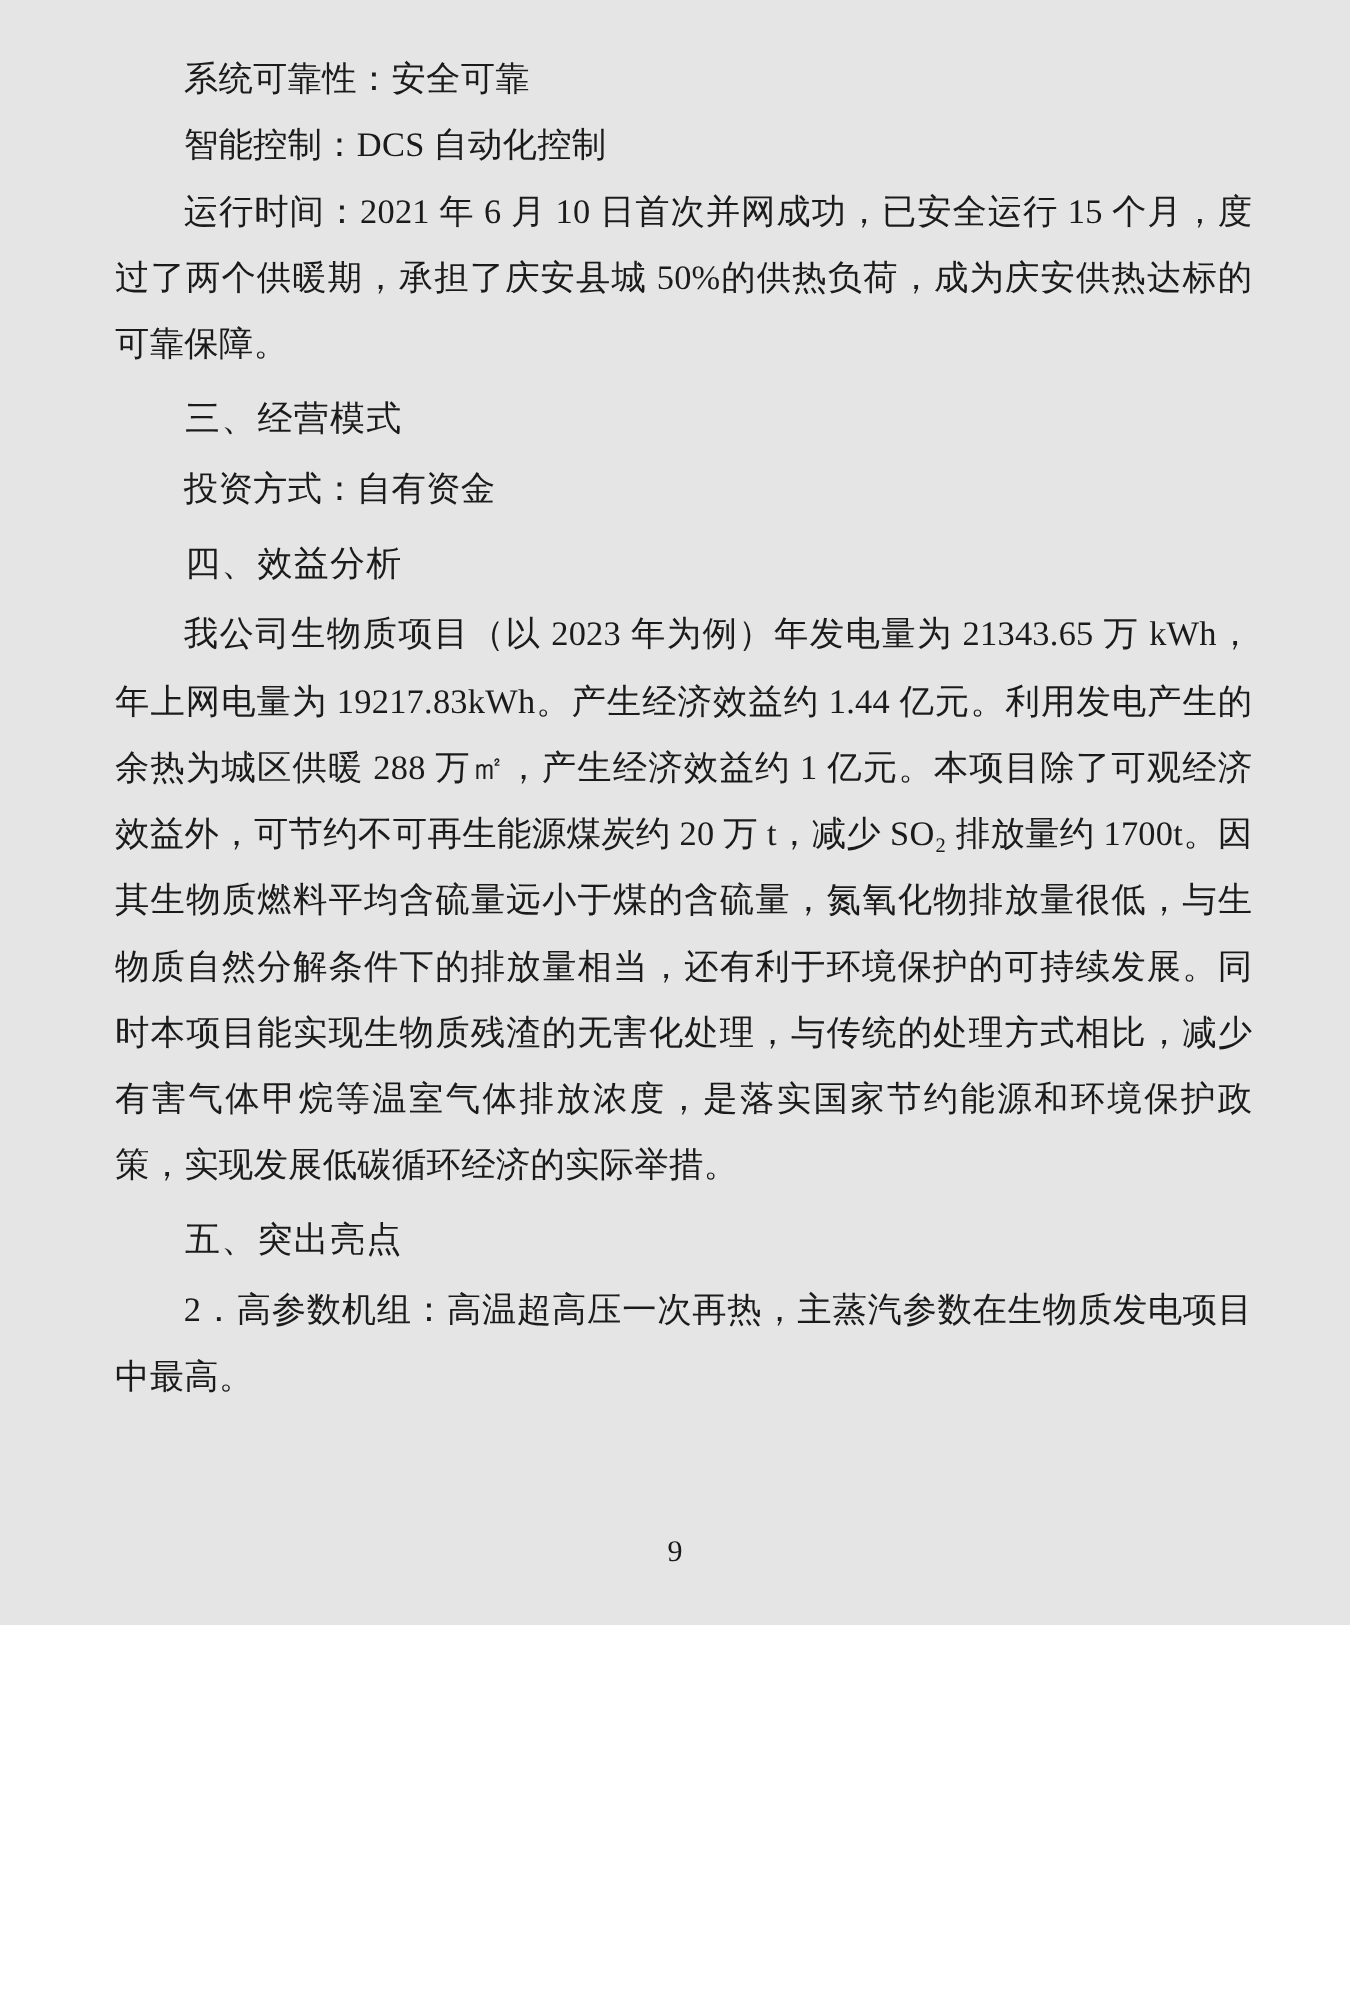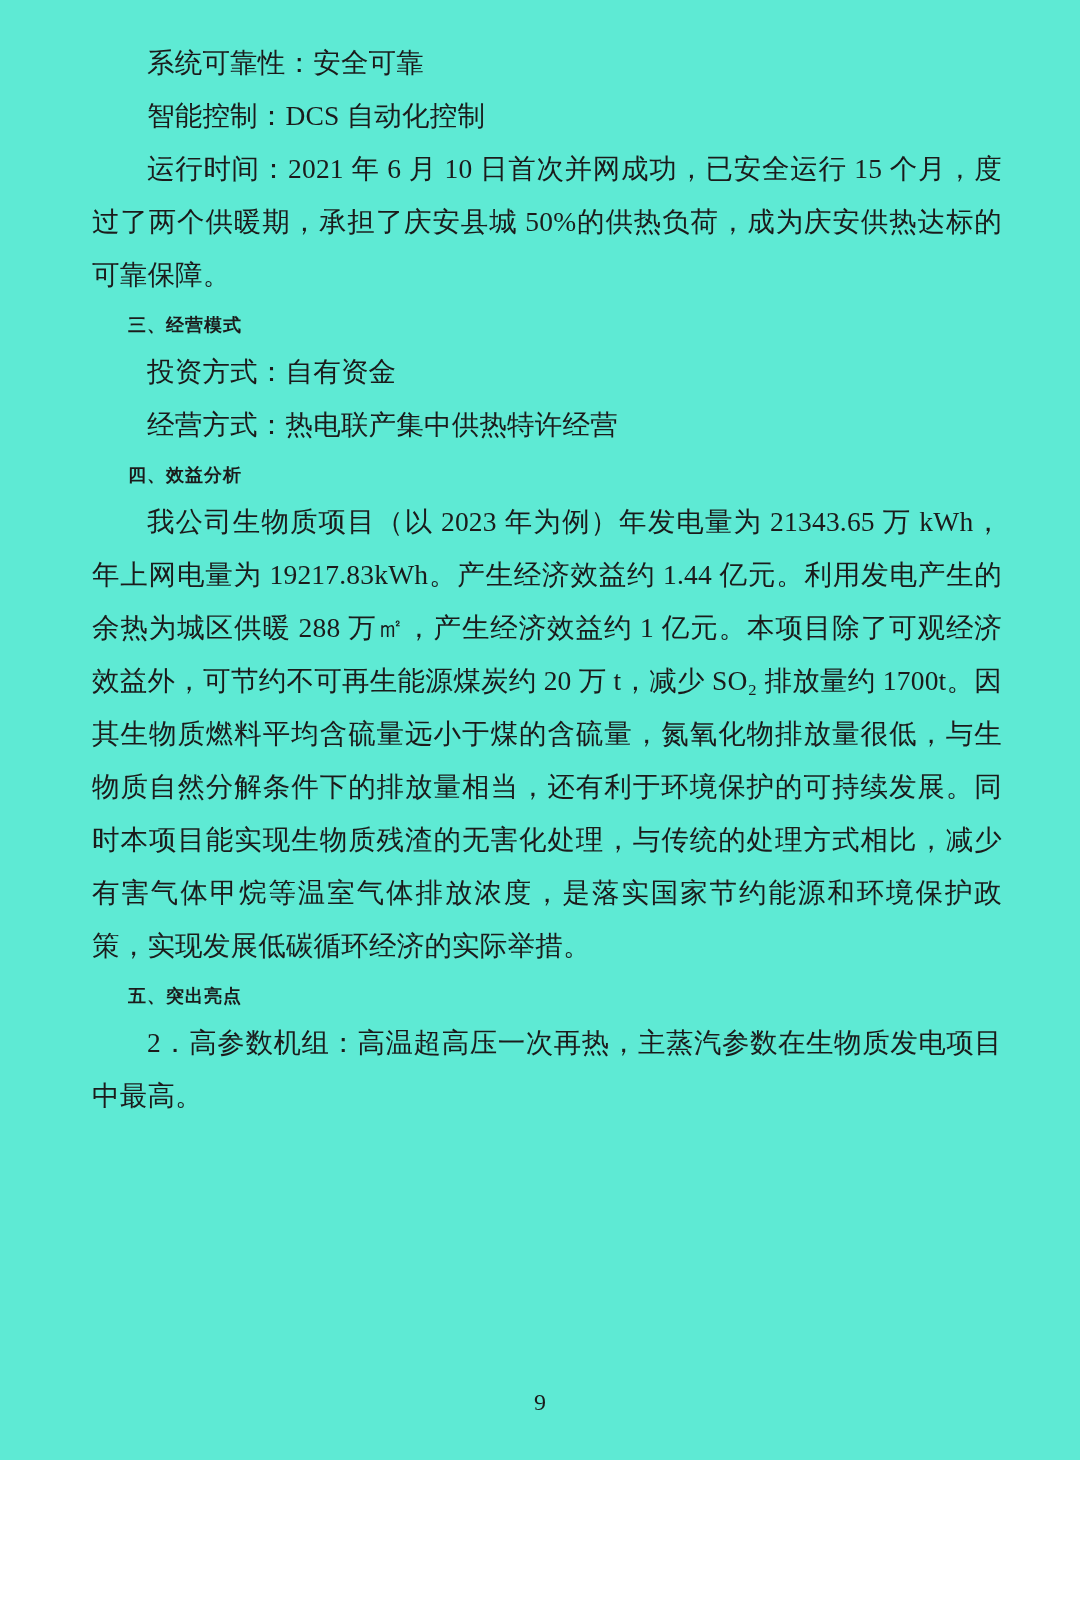--- a/index.html
+++ b/index.html
@@ -7,46 +7,46 @@
     padding: 0;
     background: #ffffff;
   }
   body {
     font-family: "Liberation Serif", "DejaVu Serif", serif;
     color: #1b1b1b;
   }
   .page {
     position: relative;
     width: 1080px;
-    height: 1460px;
+    height: 1300px;
     margin: 0 auto;
-    background: #5eead4;
+    background: #e5e5e5;
     box-sizing: border-box;
     padding: 36px 78px 0 92px;
     overflow: hidden;
   }
   .doc-body {
     font-size: 27.5px;
     line-height: 1.93;
     letter-spacing: 0.2px;
     text-align: justify;
     text-justify: inter-ideograph;
   }
   p {
     margin: 0;
     padding: 0;
   }
   .para {
     text-indent: 2em;
   }
   .heading {
-    font-weight: bold;
+    font-weight: normal;
     text-indent: 2em;
     font-family: "DejaVu Sans", "Liberation Sans", sans-serif;
-    font-size: 18px;
+    font-size: 28px;
     letter-spacing: 1px;
     margin-top: 7px;
     margin-bottom: 2px;
   }
   .page-number {
     position: absolute;
     left: 0;
     right: 0;
     bottom: 44px;
     text-align: center;
@@ -60,21 +60,20 @@
 
 <div class="page">
   <div class="doc-body">
 
     <p class="para">系统可靠性：安全可靠</p>
     <p class="para">智能控制：DCS 自动化控制</p>
     <p class="para">运行时间：2021 年 6 月 10 日首次并网成功，已安全运行 15 个月，度过了两个供暖期，承担了庆安县城 50%的供热负荷，成为庆安供热达标的可靠保障。</p>
 
     <p class="heading">三、经营模式</p>
     <p class="para">投资方式：自有资金</p>
-    <p class="para">经营方式：热电联产集中供热特许经营</p>
 
     <p class="heading">四、效益分析</p>
     <p class="para">我公司生物质项目（以 2023 年为例）年发电量为 21343.65 万 kWh，年上网电量为 19217.83kWh。产生经济效益约 1.44 亿元。利用发电产生的余热为城区供暖 288 万㎡，产生经济效益约 1 亿元。本项目除了可观经济效益外，可节约不可再生能源煤炭约 20 万 t，减少 SO₂ 排放量约 1700t。因其生物质燃料平均含硫量远小于煤的含硫量，氮氧化物排放量很低，与生物质自然分解条件下的排放量相当，还有利于环境保护的可持续发展。同时本项目能实现生物质残渣的无害化处理，与传统的处理方式相比，减少有害气体甲烷等温室气体排放浓度，是落实国家节约能源和环境保护政策，实现发展低碳循环经济的实际举措。</p>
 
     <p class="heading">五、突出亮点</p>
     <p class="para">2．高参数机组：高温超高压一次再热，主蒸汽参数在生物质发电项目中最高。</p>
 
   </div>
 
   <div class="page-number">9</div>

